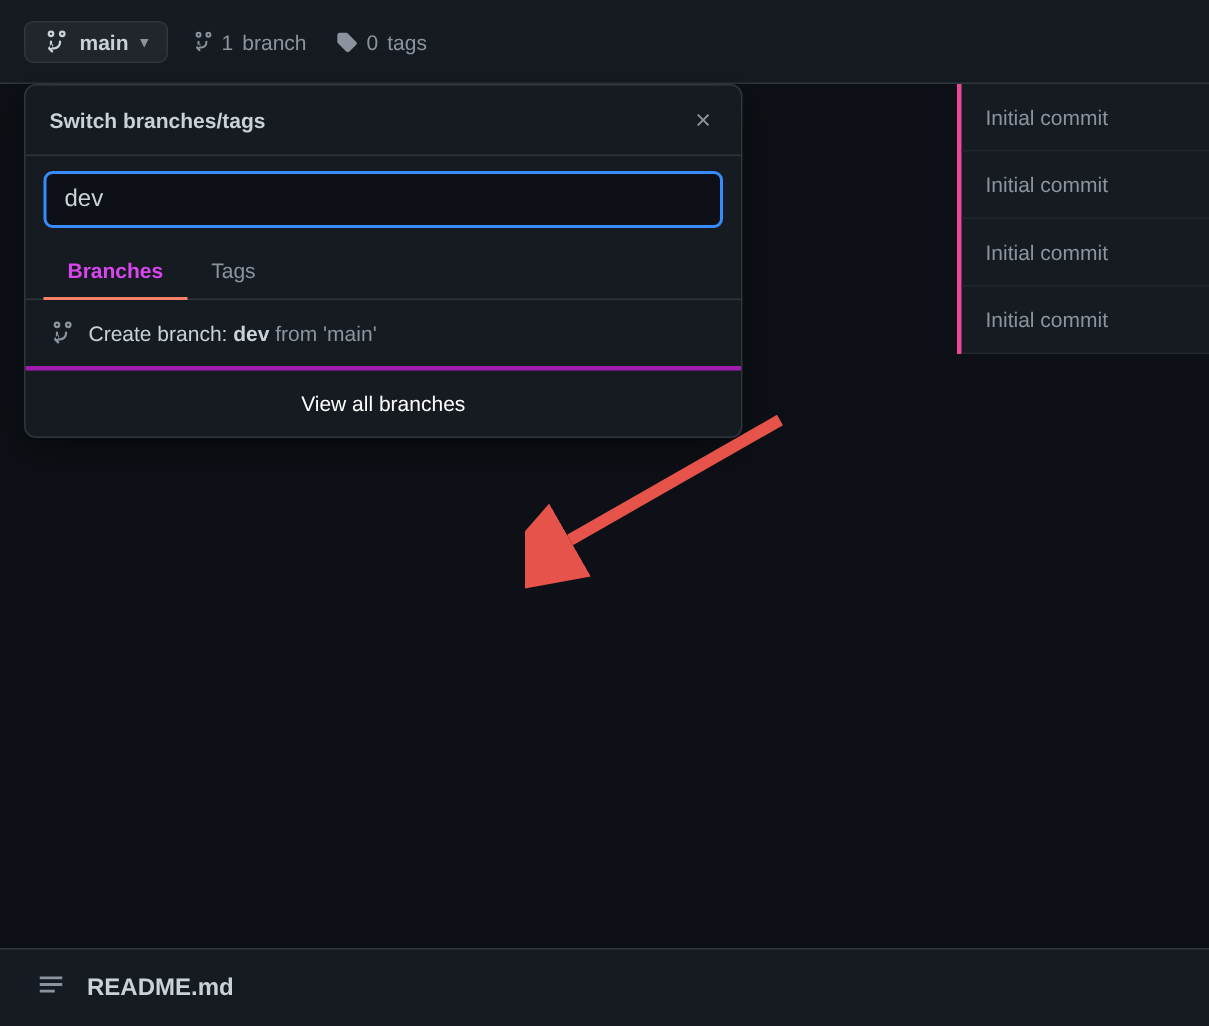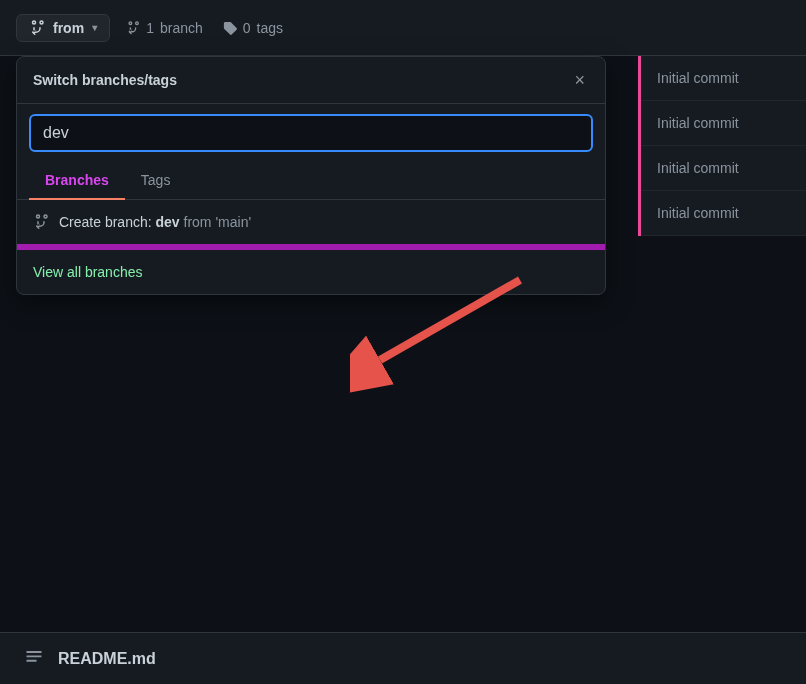--- a/index.html
+++ b/index.html
@@ -72,21 +72,21 @@
       border-bottom: 1px solid #21262d;
       color: #8b949e;
       font-size: 14px;
     }
 
     
     .dropdown-panel {
       position: absolute;
       top: 56px;
       left: 16px;
-      width: 590px;
+      width: 479px;
       background-color: #161b22;
       border: 1px solid #30363d;
       border-radius: 8px;
       box-shadow: 0 8px 24px rgba(0,0,0,0.5);
       z-index: 10;
       overflow: hidden;
     }
 
     .dropdown-header {
       display: flex;
@@ -148,21 +148,21 @@
       border-bottom: 2px solid #f78166;
     }
 
     .create-branch-row {
       display: flex;
       align-items: center;
       gap: 10px;
       padding: 14px 16px;
       color: #c9d1d9;
       font-size: 14px;
-      border-bottom: 6px solid #a21caf;
+      border-bottom: 3px solid #a21caf;
       cursor: pointer;
     }
 
     .create-branch-icon {
       color: #8b949e;
       font-size: 16px;
       flex-shrink: 0;
     }
 
     .create-branch-text {
@@ -174,23 +174,23 @@
       font-weight: 700;
       color: #c9d1d9;
     }
 
     .create-branch-text .from-text {
       color: #8b949e;
     }
 
     .view-all-link {
       display: block;
-      text-align: left;
+      text-align: center;
       padding: 14px 16px;
-      color: #86efac;
+      color: #ffffff;
       font-size: 14px;
       cursor: pointer;
       text-decoration: none;
     }
 
     
     .red-arrow {
       position: absolute;
       top: 270px;
       left: 350px;
@@ -231,21 +231,21 @@
     }
   </style>
 </head>
 <body>
 
 <div class="top-bar">
   <button class="branch-button">
     <svg class="git-branch-svg" width="16" height="16" viewBox="0 0 16 16" fill="#c9d1d9">
       <path d="M11.75 2.5a.75.75 0 1 0 1.5 0 .75.75 0 0 0-1.5 0zm.75 2.25a2.25 2.25 0 1 1 0-4.5 2.25 2.25 0 0 1 0 4.5zM4.25 2.5a.75.75 0 1 0 1.5 0 .75.75 0 0 0-1.5 0zM5 4.75A2.25 2.25 0 1 1 5 .25a2.25 2.25 0 0 1 0 4.5zM5 7a.75.75 0 0 1 .75.75v3.5a.75.75 0 0 1-1.5 0v-3.5A.75.75 0 0 1 5 7zm6.75.75a.75.75 0 0 0-1.5 0v.5a3.25 3.25 0 0 1-3.25 3.25H5.56l.72-.72a.75.75 0 1 0-1.06-1.06l-2 2a.75.75 0 0 0 0 1.06l2 2a.75.75 0 1 0 1.06-1.06l-.72-.72H7a4.75 4.75 0 0 0 4.75-4.75v-.5z"></path>
     </svg>
-    <span>from</span>
+    <span>main</span>
     <span class="chevron">▾</span>
   </button>
 
   <div class="meta-info">
     <div class="meta-item">
       <svg width="14" height="14" viewBox="0 0 16 16" fill="#8b949e">
         <path d="M11.75 2.5a.75.75 0 1 0 1.5 0 .75.75 0 0 0-1.5 0zm.75 2.25a2.25 2.25 0 1 1 0-4.5 2.25 2.25 0 0 1 0 4.5zM4.25 2.5a.75.75 0 1 0 1.5 0 .75.75 0 0 0-1.5 0zM5 4.75A2.25 2.25 0 1 1 5 .25a2.25 2.25 0 0 1 0 4.5zM5 7a.75.75 0 0 1 .75.75v3.5a.75.75 0 0 1-1.5 0v-3.5A.75.75 0 0 1 5 7zm6.75.75a.75.75 0 0 0-1.5 0v.5a3.25 3.25 0 0 1-3.25 3.25H5.56l.72-.72a.75.75 0 1 0-1.06-1.06l-2 2a.75.75 0 0 0 0 1.06l2 2a.75.75 0 1 0 1.06-1.06l-.72-.72H7a4.75 4.75 0 0 0 4.75-4.75v-.5z"></path>
       </svg>
       <span>1</span>
       <span>branch</span>

